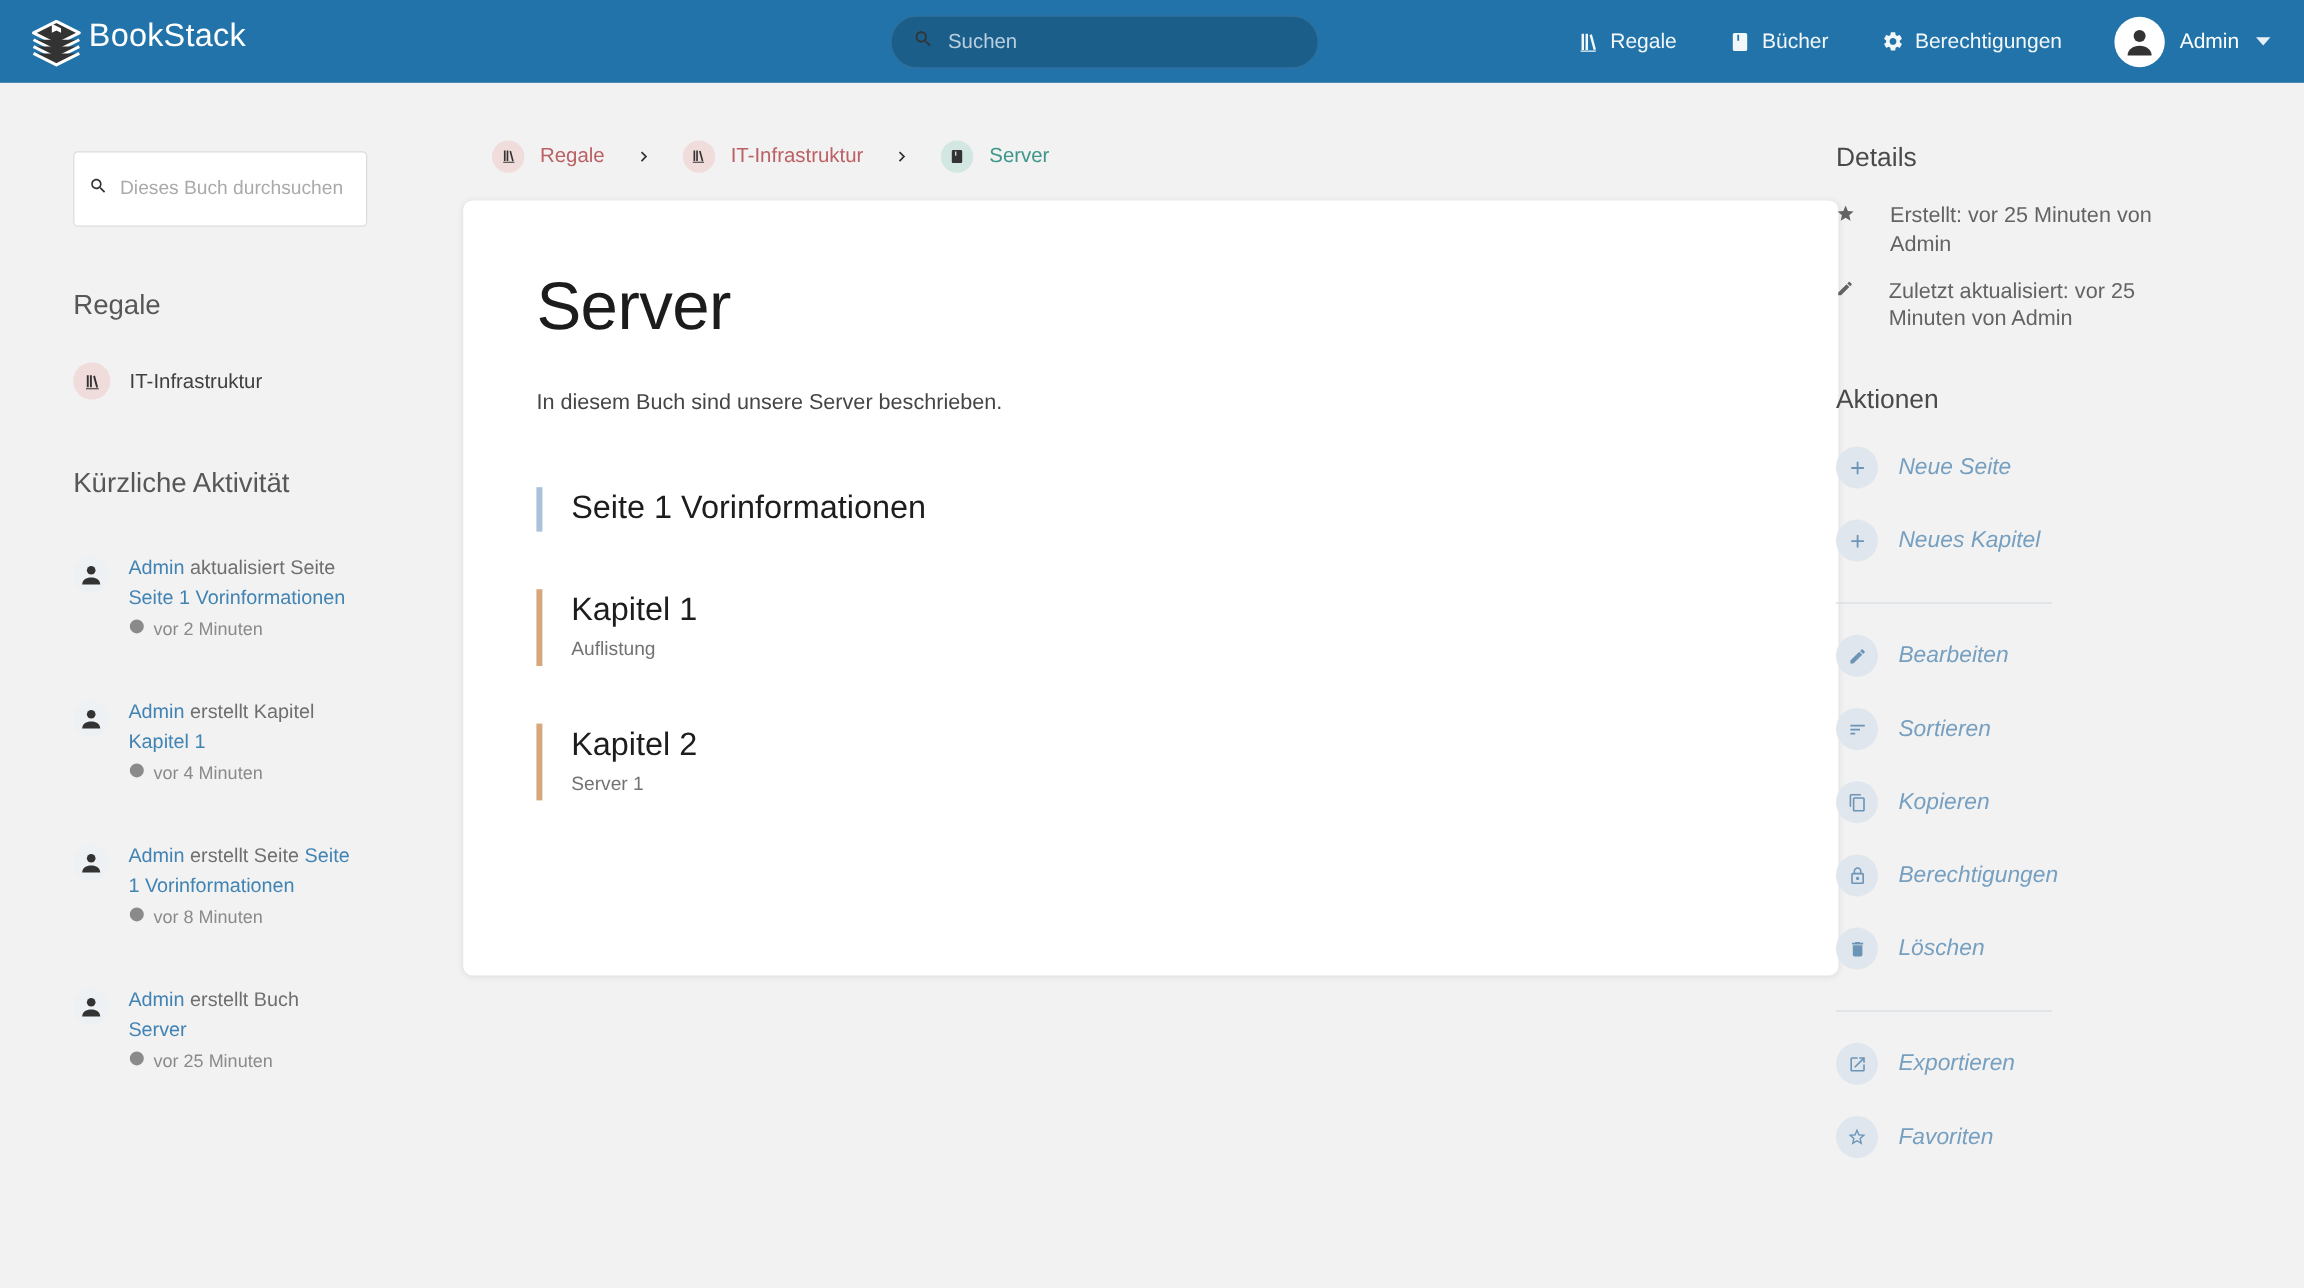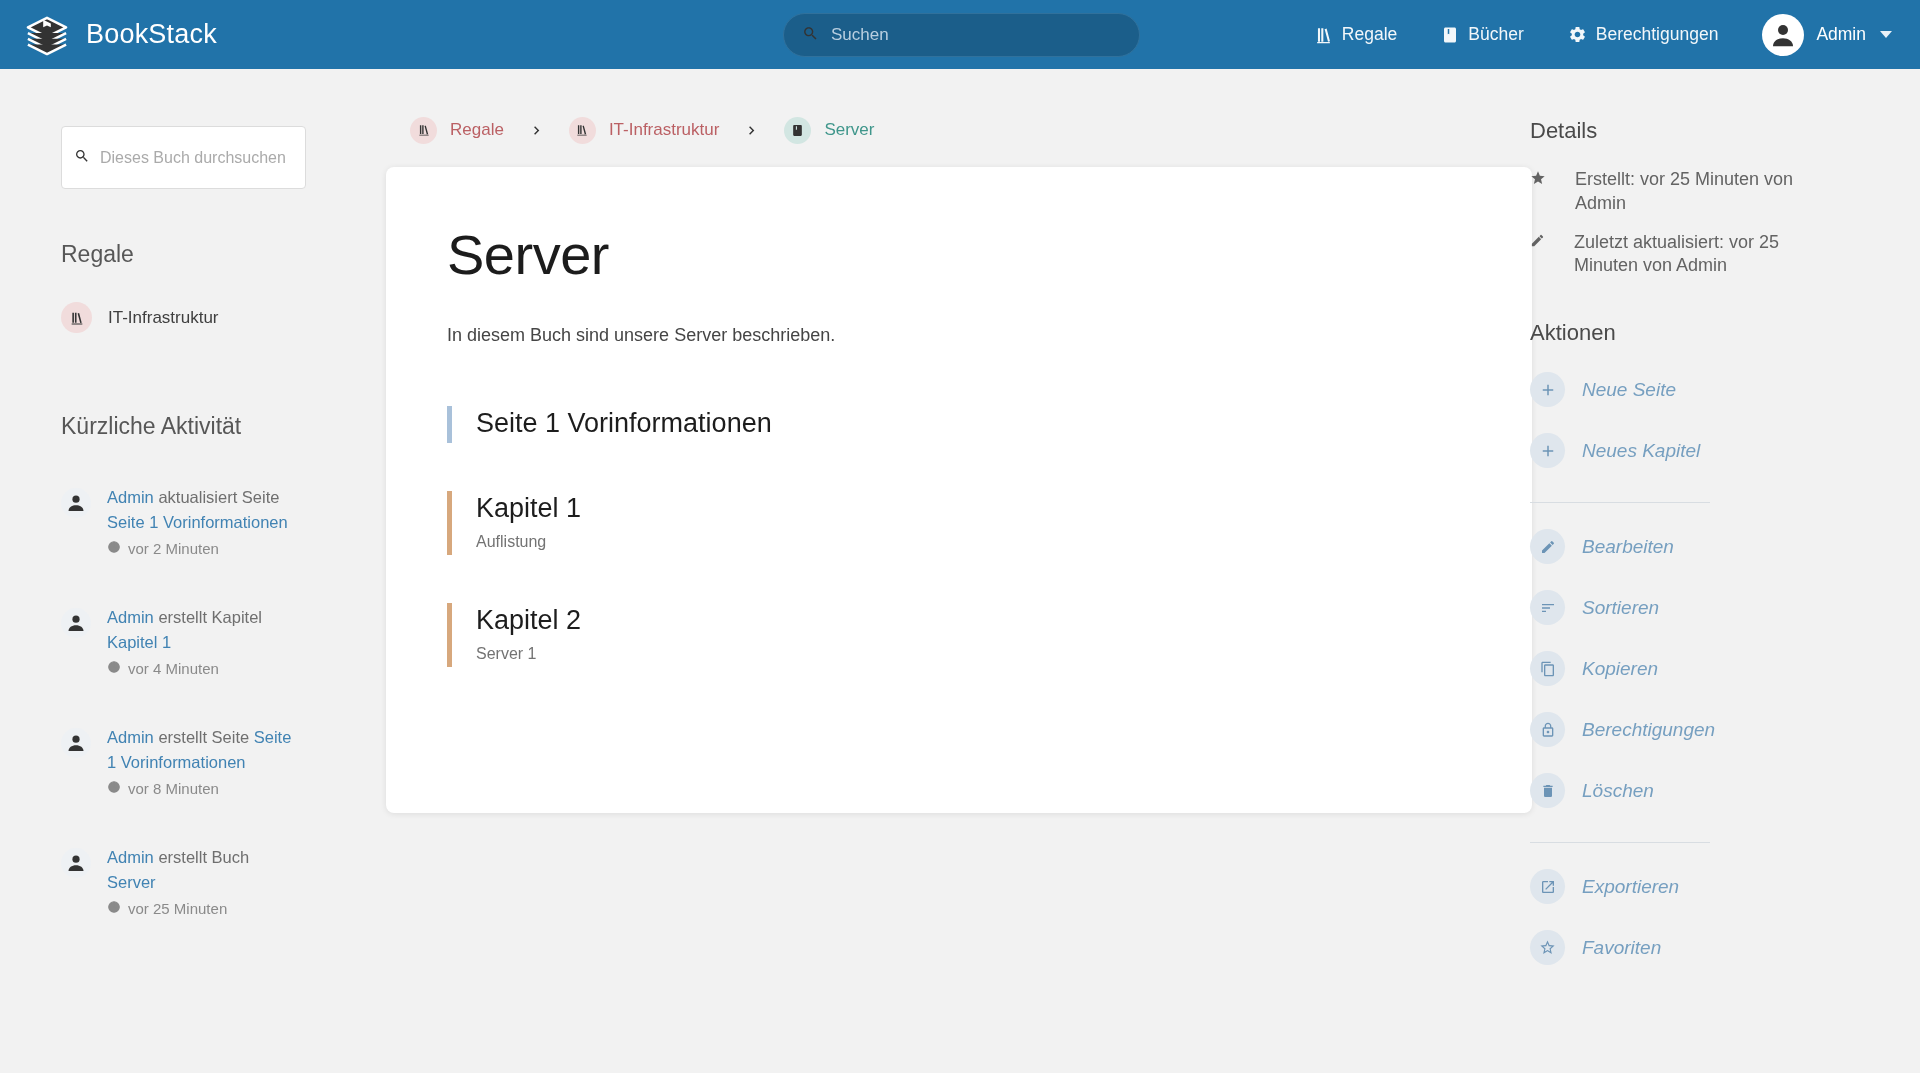--- a/index.html
+++ b/index.html
@@ -6,25 +6,25 @@
   html,body { width:1920px; height:1073px; overflow:hidden; }
   body {
     font-family:"Liberation Sans","DejaVu Sans",sans-serif;
     background:#f2f2f2; color:#333;
   }
   
   .header {
     height:69px; background:#2173a9; display:flex; align-items:center;
     padding:0 28px 0 24px; position:relative;
   }
-  .logo-wrap { display:flex; align-items:center; gap:16px; }
+  .logo-wrap { display:flex; gap:4px; }
   .logo-wrap svg { display:block; }
   .app-name { color:#fff; font-size:27px; letter-spacing:.2px; }
   .hsearch {
-    position:absolute; left:783px; top:13px; width:357px; height:44px;
+    position:absolute; left:742px; top:13px; width:357px; height:44px;
     background:#1b5e8a; border:1px solid #30719c; border-radius:40px;
     display:flex; align-items:center; padding:0 18px; gap:12px;
   }
   .hsearch svg { flex:0 0 auto; }
   .hsearch input {
     background:transparent; border:none; outline:none; color:#e8f1f8;
     font-size:17px; width:100%; font-family:inherit;
   }
   .hsearch input::placeholder { color:#b9cfe0; }
   .hnav { margin-left:auto; display:flex; align-items:center; gap:44px; }
@@ -190,21 +190,21 @@
 
     <div class="shelf-item">
       <span class="circle shelf-circle">
         <svg width="16" height="16" viewBox="0 0 24 24" fill="#b5575c">
             <path d="M5 4v15h2.4V4H5zm3.9 0v15h2.4V4H8.9zm5 .9-1 .3 3.9 14.4 2.3-.6-3.9-14.5-1.3.4zM4 20.3h16v1.3H4z"></path>
           </svg>
       </span>
       <span class="shelf-label">IT-Infrastruktur</span>
     </div>
 
-    <div class="sb-heading" style="margin-top:80px">Kürzliche Aktivität</div>
+    <div class="sb-heading" style="margin-top:56px">Kürzliche Aktivität</div>
 
     <div class="activity-list">
 
 
       <div class="activity-item">
         <span class="circle act-avatar">
           <svg width="24" height="24" viewBox="0 0 24 24" fill="#4e9ed2">
               <circle cx="12" cy="8.2" r="3.6"></circle>
               <path d="M4.5 20c0-3.6 3.3-5.8 7.5-5.8s7.5 2.2 7.5 5.8H4.5z"></path>
             </svg>

